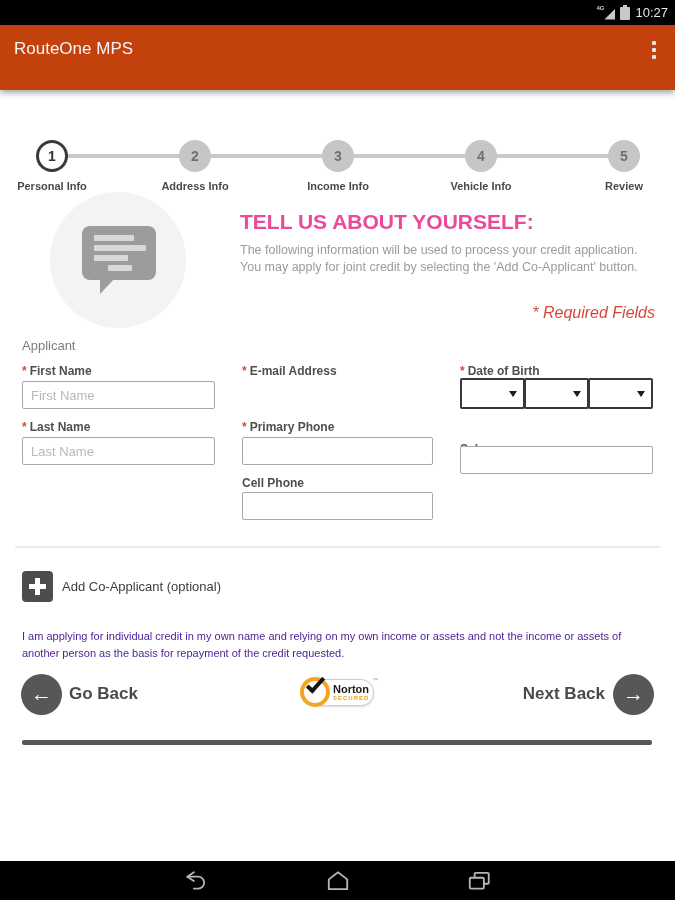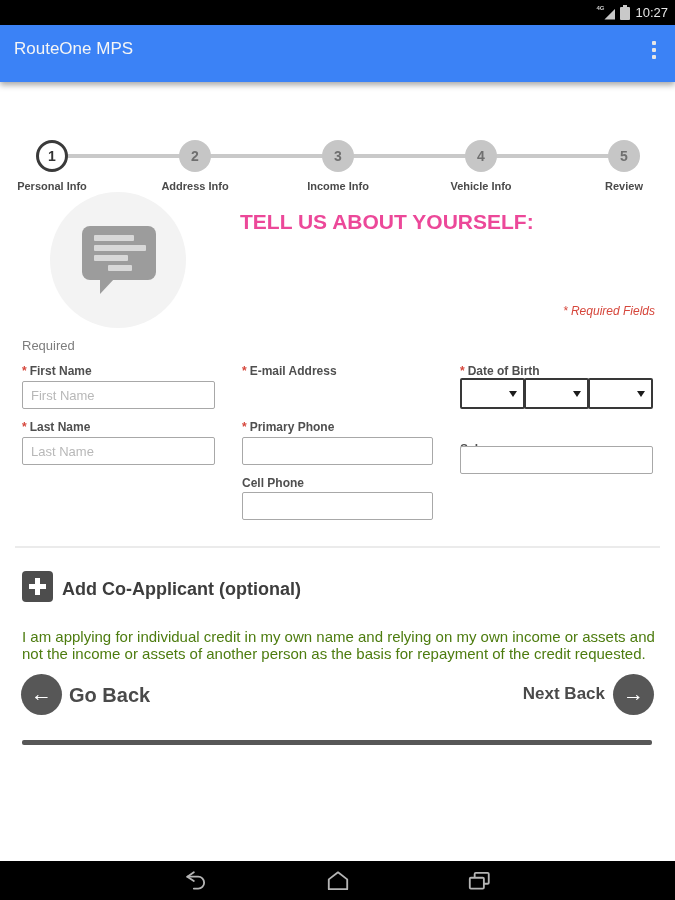--- a/index.html
+++ b/index.html
@@ -13,21 +13,21 @@
   .sig-wrap { position:relative; width:19px; height:14px; }
   .sig-4g { position:absolute; left:0; top:-1px; font-size:6px; color:#cfcfcf; font-weight:bold; }
   .sig-tri { position:absolute; right:0; bottom:0; width:11px; height:11px; background:#c9c9c9;
              clip-path:polygon(100% 0,100% 100%,0 100%); }
   .batt { position:relative; width:10px; height:15px; }
   .batt-nub { position:absolute; left:3px; top:0; width:4px; height:2px; background:#c9c9c9; }
   .batt-body { position:absolute; left:0; top:2px; width:10px; height:13px; background:#c9c9c9; border-radius:1px; }
   .status-time { color:#e6e6e6; font-size:13px; }
 
   
-  .app-bar { position:absolute; left:0; top:25px; width:675px; height:57px; background:#3b82f6;
+  .app-bar { position:absolute; left:0; top:25px; width:675px; height:65px; background:#c2410c;
              box-shadow:0 3px 6px rgba(0,0,0,0.35); z-index:5; }
   .app-title { position:absolute; left:14px; top:14px; font-size:17px; color:#f5f5f5; }
   .overflow { position:absolute; right:12px; top:13px; width:18px; height:24px; display:flex;
               flex-direction:column; align-items:center; justify-content:center; gap:3px; cursor:pointer; }
   .overflow i { width:4px; height:4px; background:#e6e6e6; border-radius:1px; display:block; }
 
   
   .step-line { position:absolute; left:52px; top:154px; width:572px; height:4px; background:#c9c9c9; }
   .step { position:absolute; top:140px; width:120px; text-align:center; }
   .step .circle { width:32px; height:32px; margin:0 auto; border-radius:50%; background:#c6c6c6;
@@ -42,21 +42,21 @@
   .bubble .bar { position:absolute; height:6px; border-radius:1px; background:#d8d8d8; }
   .bar1 { left:12px; top:9px;  width:40px; }
   .bar2 { left:12px; top:19px; width:52px; }
   .bar3 { left:12px; top:29px; width:34px; }
   .bar4 { left:26px; top:39px; width:24px; }
   .tail { position:absolute; left:18px; bottom:-14px; width:0; height:0;
           border-top:16px solid #9c9c9c; border-right:15px solid transparent; }
 
   .intro-title { position:absolute; left:240px; top:210px; font-size:21px; font-weight:bold; color:#ec4899; }
   .intro-desc  { position:absolute; left:240px; top:242px; width:414px; font-size:12.5px; line-height:17px; color:#9b9b9b; }
-  .required-note { position:absolute; right:20px; top:304px; font-size:12px; font-style:italic; color:#d6473c; }
+  .required-note { position:absolute; right:20px; top:304px; font-size:16px; font-style:italic; color:#d6473c; }
 
   
   .applicant-label { position:absolute; left:22px; top:338px; font-size:13px; color:#7d7d7d; }
   .flabel { position:absolute; font-size:12px; font-weight:bold; color:#4f4f4f; }
   .flabel .req { color:#d6473c; margin-right:3px; }
   .tinput { position:absolute; width:193px; height:28px; border:1px solid #a8a8a8; border-radius:2px;
             background:#fff; font-family:"Liberation Sans",sans-serif; font-size:13px; color:#444; padding:0 8px; outline:none; }
   .tinput::placeholder { color:#b8b8b8; opacity:1; }
 
   .lab-first { left:22px;  top:364px; }  .in-first { left:22px;  top:381px; }
@@ -72,30 +72,30 @@
   .dob-select + .dob-select { margin-left:-1px; }
   .dob-select .tri { position:absolute; right:6px; top:11px; width:0; height:0;
                      border-left:4px solid transparent; border-right:4px solid transparent; border-top:6px solid #1c1c1c; }
 
   .divider-light { position:absolute; left:15px; top:546px; width:645px; height:2px; background:#ebebeb; }
 
   
   .plus-btn { position:absolute; left:22px; top:571px; width:31px; height:31px; background:#4d4d4d; border-radius:4px; cursor:pointer; }
   .plus-btn .ph { position:absolute; left:7px; top:13px; width:17px; height:5px; background:#fff; }
   .plus-btn .pv { position:absolute; left:13px; top:7px; width:5px; height:17px; background:#fff; }
-  .coapp-label { position:absolute; left:62px; top:579px; font-size:18px; font-weight:bold; color:#3d3d3d; }
-
-  .disclaimer { position:absolute; left:22px; top:628px; width:634px; font-size:15px; line-height:17px; color:#4d7c0f; }
+  .coapp-label { position:absolute; left:62px; top:579px; font-size:13px; font-weight:normal; color:#3d3d3d; }
+
+  .disclaimer { position:absolute; left:22px; top:628px; width:634px; font-size:11px; line-height:17px; color:#4c1d95; }
 
   
   .circ-btn { position:absolute; width:41px; height:41px; border-radius:50%; background:#575757; color:#fff;
               font-size:21px; font-weight:bold; text-align:center; line-height:40px; cursor:pointer; }
   .back-circ { left:21px; top:674px; }
   .next-circ { left:613px; top:674px; }
-  .back-label { position:absolute; left:69px; top:684px; font-size:20px; font-weight:600; color:#4a4a4a; cursor:pointer; }
+  .back-label { position:absolute; left:69px; top:684px; font-size:17px; font-weight:600; color:#4a4a4a; cursor:pointer; }
   .next-label { position:absolute; right:70px; top:684px; font-size:17px; font-weight:600; color:#4a4a4a; cursor:pointer; }
 
   .norton { position:absolute; left:300px; top:674px; width:78px; height:38px; cursor:pointer; }
   .norton-pill { position:absolute; left:8px; top:5px; width:66px; height:27px; background:#fff;
                  border:1px solid #cfcfcf; border-radius:13px; box-shadow:0 1px 2px rgba(0,0,0,0.15); }
   .norton-ring { position:absolute; left:0; top:3px; width:30px; height:30px; border:4px solid #f2a51f;
                  border-radius:50%; background:#fff; }
   .norton-check { position:absolute; left:11px; top:0; width:9px; height:19px;
                   border-right:4px solid #151515; border-bottom:4px solid #151515; transform:rotate(42deg); }
   .norton-name { position:absolute; left:33px; top:10px; font-size:11px; font-weight:bold; color:#1a1a1a; line-height:10px; }
@@ -163,23 +163,24 @@
   <div class="chat-circle">
     <div class="bubble">
       <span class="bar bar1"></span>
         <span class="bar bar2"></span>
       <span class="bar bar3"></span>
         <span class="bar bar4"></span>
       <span class="tail"></span>
     </div>
   </div>
   <div class="intro-title">TELL US ABOUT YOURSELF:</div>
+  <div class="intro-desc">The following information will be used to process your credit application. You may apply for joint credit by selecting the 'Add Co-Applicant' button.</div>
   <div class="required-note">* Required Fields</div>
 
-  <div class="applicant-label">Required</div>
+  <div class="applicant-label">Applicant</div>
 
   <div class="flabel lab-first">
     <span class="req">*</span><span>First Name</span>
   </div>
   <input class="tinput in-first" type="text" placeholder="First Name" style="">
 
   <div class="flabel lab-email">
     <span class="req">*</span><span>E-mail Address</span>
   </div>
 
@@ -226,20 +227,28 @@
   </div>
   <div class="coapp-label">Add Co-Applicant (optional)</div>
 
   <p class="disclaimer">I am applying for individual credit in my own name and relying on my own income or assets and not the income or assets of another person as the basis for repayment of the credit requested.</p>
 
   <div class="circ-btn back-circ">
     <span>←</span>
   </div>
   <div class="back-label">Go Back</div>
 
+  <div class="norton">
+    <span class="norton-pill"></span>
+    <span class="norton-ring"></span>
+    <span class="norton-check"></span>
+    <span class="norton-name">Norton</span>
+    <span class="norton-sub">SECURED</span>
+    <span class="norton-tm">™</span>
+  </div>
 
   <div class="next-label">Next Back</div>
   <div class="circ-btn next-circ">
     <span>→</span>
   </div>
 
   <div class="divider-dark"></div>
 
   <div class="nav-bar">
     <span class="nav-ico nav-back">

